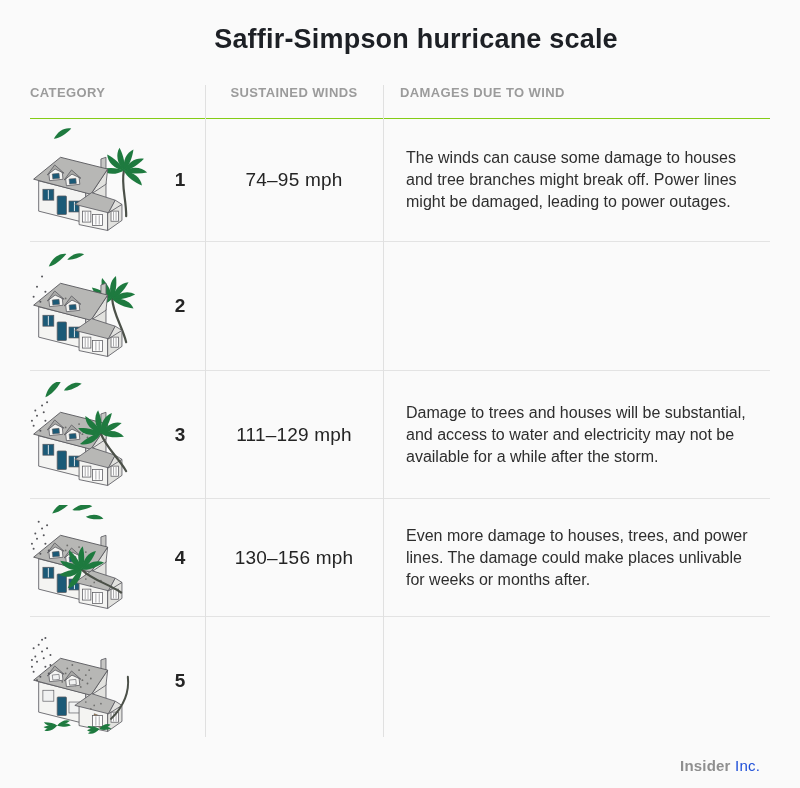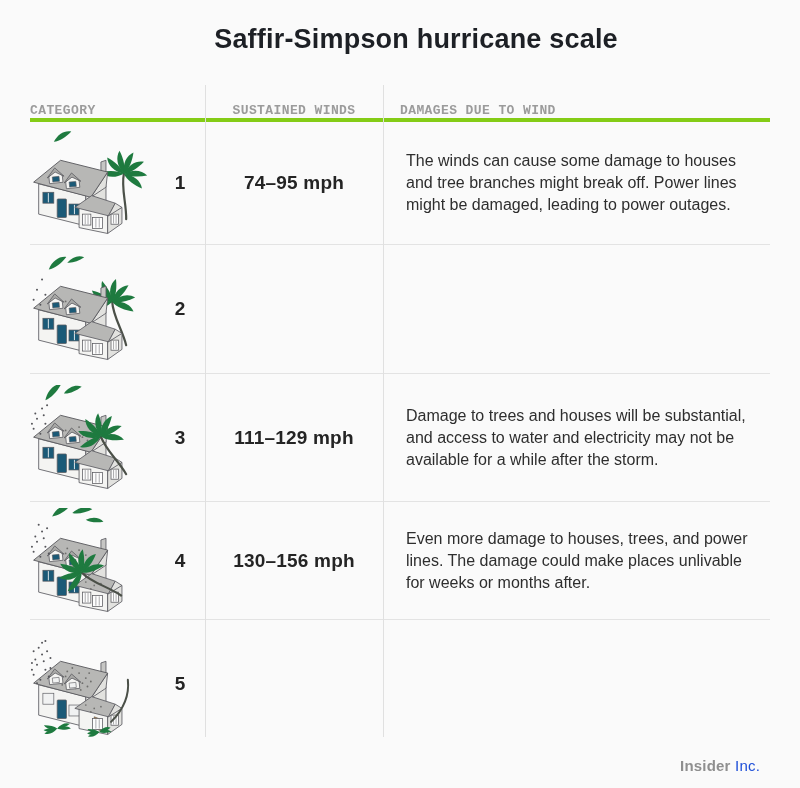--- a/index.html
+++ b/index.html
@@ -3,33 +3,33 @@
 <meta charset="utf-8">
 <style>
   html,body{margin:0;padding:0;background:#fafafa;}
   .page{position:relative;width:800px;height:788px;background:#fafafa;overflow:hidden;
         font-family:"Liberation Sans",sans-serif;}
   .title{position:absolute;top:24px;left:0;width:100%;text-align:center;
          font-size:27px;font-weight:800;color:#1d2025;letter-spacing:.2px;margin-left:16px;}
   .table{position:absolute;left:30px;top:85px;width:740px;}
   .vline{position:absolute;top:0;width:1px;height:652px;background:#e0e0e0;}
   .v1{left:175px;}.v2{left:353px;}
-  .thead{display:flex;height:33px;align-items:flex-end;border-bottom:4px solid #84cc16;font-family:Liberation Mono, monospace;}
+  .thead{display:flex;height:33px;align-items:flex-start;border-bottom:1px solid #84cc16;}
   .th{font-size:13px;font-weight:700;color:#9b9b9b;letter-spacing:.4px;box-sizing:border-box;}
   .th-cat{width:175px;}
   .th-winds{width:178px;text-align:center;}
   .th-dmg{width:387px;padding-left:17px;}
   .row{display:flex;align-items:center;border-bottom:1px solid #e3e3e3;}
   .row:last-child{border-bottom:none;}
   .r0{height:122px}.r1{height:128px}.r2{height:127px}.r3{height:117px}.r4{height:128px}
   .cell-cat{width:175px;display:flex;align-items:center;height:100%;}
   .house-box{width:130px;height:108px;margin-left:-5px;display:flex;align-items:center;}
   .house-box svg{display:block;}
   .cat-num{flex:1;text-align:center;font-size:19px;font-weight:700;color:#242424;}
-  .cell-winds{width:178px;text-align:center;font-size:19px;font-weight:700;color:#242424;letter-spacing:.2px;}
+  .cell-winds{width:178px;text-align:center;font-size:19px;font-weight:400;color:#242424;letter-spacing:.2px;}
   .cell-dmg{width:387px;box-sizing:border-box;padding:0 12px 0 23px;
             font-size:16px;line-height:22px;color:#2e2e2e;}
   .footer{position:absolute;right:40px;bottom:14px;font-size:15px;letter-spacing:.2px;}
   .footer .brand{font-weight:700;color:#8f8f8f;}
   .footer .suffix{font-weight:400;color:#1d4ed8;}
 </style>
 </head>
 <body>
 
 <div class="page">

